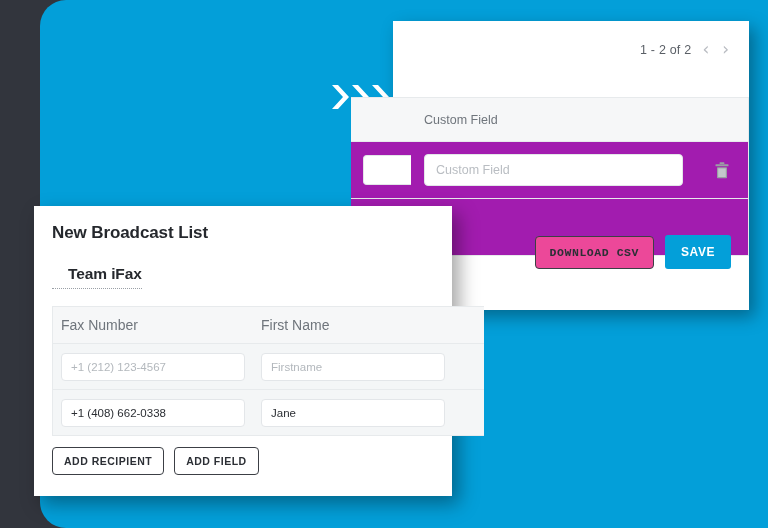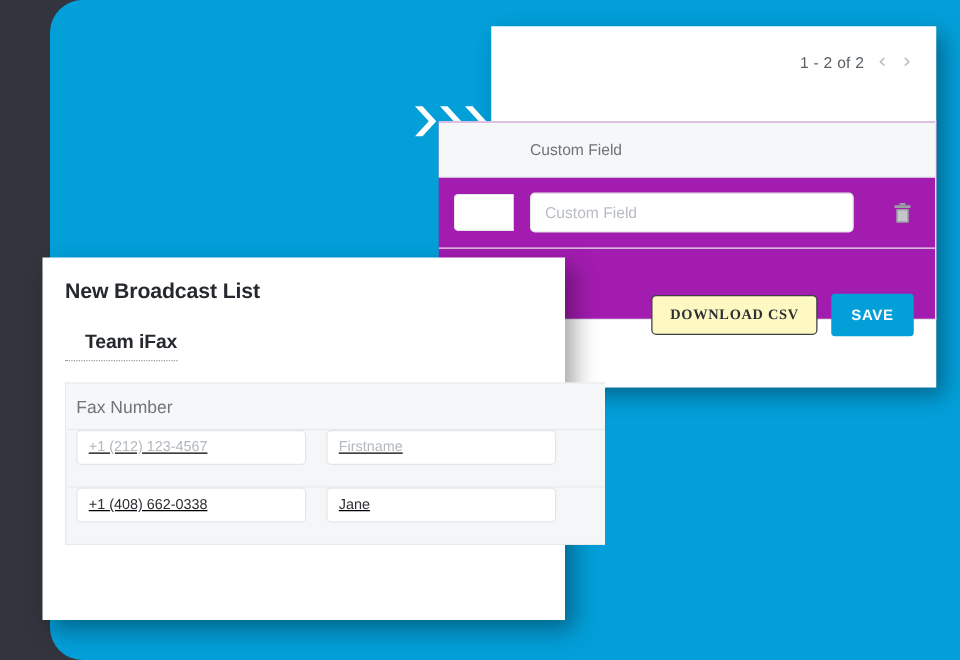--- a/index.html
+++ b/index.html
@@ -166,28 +166,28 @@
     position: absolute;
     right: 18px;
     bottom: 41px;
     display: flex;
     align-items: center;
     gap: 11px;
   }
   .btn-outline {
     border: 1px solid #3c3f45;
     border-radius: 4px;
-    background: #fef9c3;
+    background: #ec4899;
     color: #2c2f35;
     font-size: 11.5px;
     font-weight: bold;
     letter-spacing: .55px;
     padding: 9px 14px;
     cursor: pointer;
-    font-family: Liberation Serif, serif;
+    font-family: Liberation Mono, monospace;
     white-space: nowrap;
   }
   .btn-primary {
     border: none;
     border-radius: 3px;
     background: #039fd9;
     color: #ffffff;
     font-size: 12px;
     font-weight: bold;
     letter-spacing: .55px;
@@ -244,23 +244,22 @@
     background: #f6f7f8;
   }
   .fc-head .h {
     color: #6f757c;
     font-size: 14px;
     padding-left: 8px;
   }
   .fc-row {
     height: 45px;
     display: flex;
-    align-items: flex-start;
+    align-items: center;
     border-bottom: 1px solid #e7eaec;
-    text-decoration: underline;
   }
   .fc-row:last-child { border-bottom: none; }
   .c1 { width: 200px; flex: none; box-sizing: border-box; padding: 0 8px; }
   .c2 { width: 200px; flex: none; box-sizing: border-box; padding: 0 8px; }
   .fc-input {
     width: 100%;
     height: 28px;
     background: #fff;
     border: 1px solid #e3e6e9;
     border-radius: 4px;
@@ -373,20 +372,21 @@
 
     <div id="fc-listname-wrap">
       <div id="fc-listname">Team iFax</div>
       <div id="fc-listname-underline"></div>
     </div>
 
     <div id="fc-table">
 
       <div class="fc-head">
         <div class="c1 h">Fax Number</div>
+        <div class="c2 h">First Name</div>
       </div>
 
       <div class="fc-row">
         <div class="c1">
           <div class="fc-input">+1 (212) 123-4567</div>
         </div>
         <div class="c2">
           <div class="fc-input">Firstname</div>
         </div>
       </div>
@@ -395,16 +395,20 @@
         <div class="c1">
           <div class="fc-input filled">+1 (408) 662-0338</div>
         </div>
         <div class="c2">
           <div class="fc-input filled">Jane</div>
         </div>
       </div>
 
     </div>
 
+    <div id="fc-buttons">
+      <button class="btn-sm">ADD RECIPIENT</button>
+      <button class="btn-sm">ADD FIELD</button>
+    </div>
 
   </div>
 
 </div>
 
 </body></html>

